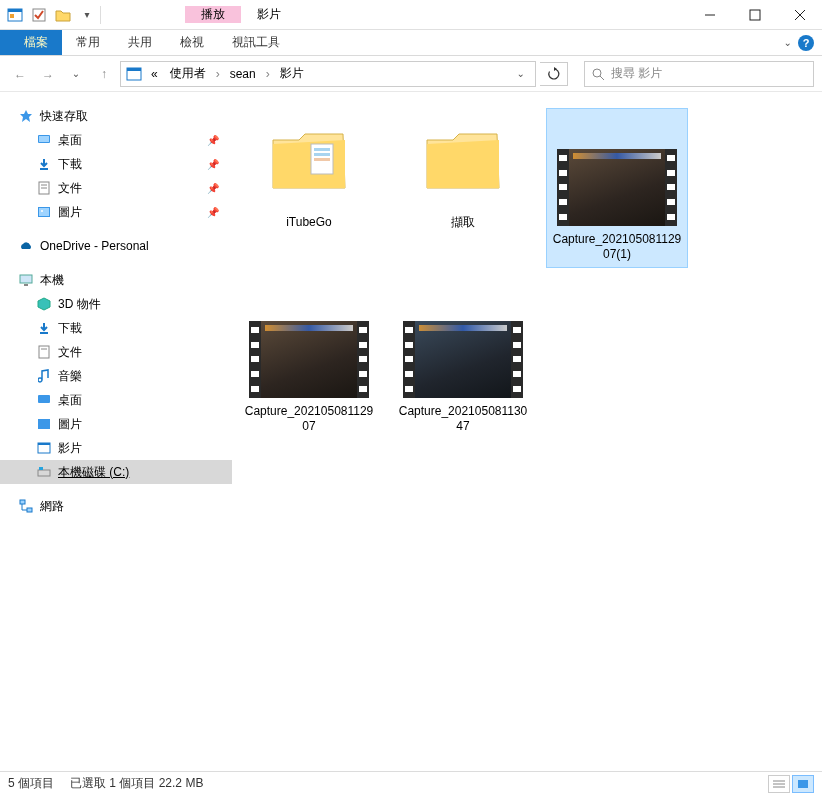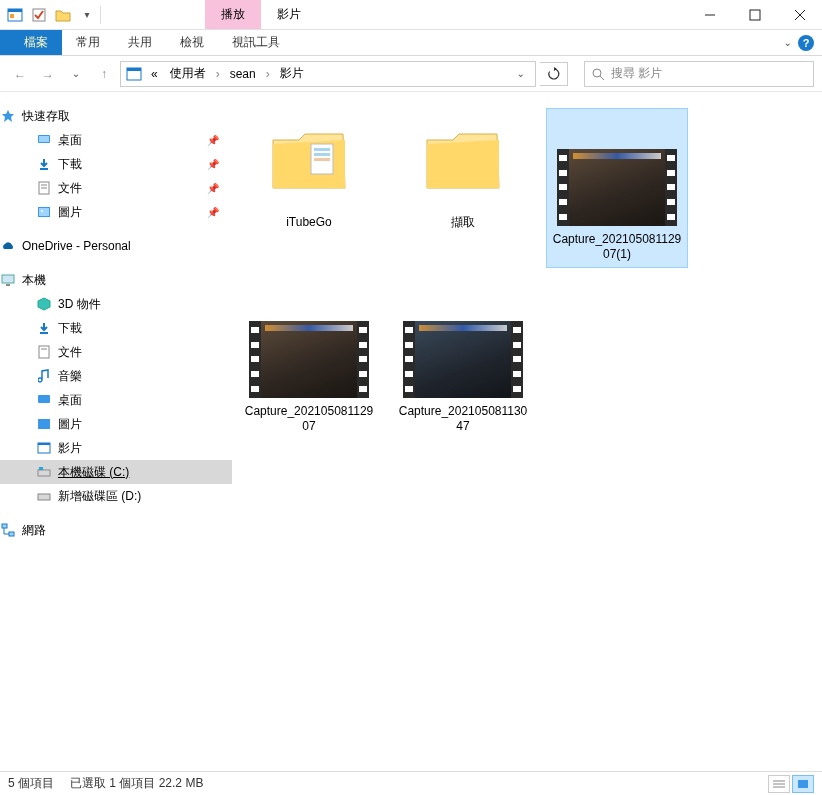--- a/index.html
+++ b/index.html
@@ -2,21 +2,21 @@
 <html><head>
 <meta charset="utf-8">
 <style>
 * { margin: 0; padding: 0; box-sizing: border-box; font-family: "Microsoft JhengHei", "Segoe UI", sans-serif; font-size: 12px; }
 body { width: 822px; height: 795px; background: #fff; display: flex; flex-direction: column; overflow: hidden; }
 
 
 .titlebar { height: 30px; display: flex; align-items: stretch; border-bottom: 1px solid #e0e0e0; }
 .qat { display: flex; align-items: center; padding: 0 4px; gap: 2px; }
 .qat-icon { width: 22px; height: 22px; display: flex; align-items: center; justify-content: center; }
-.title-tabs { display: flex; margin-left: 100px; }
+.title-tabs { display: flex; margin-left: 80px; align-items: center; }
 .title-tab { padding: 0 16px; display: flex; align-items: center; }
 .title-tab.pink { background: #f9c2dc; }
 .win-controls { margin-left: auto; display: flex; }
 .win-btn { width: 45px; display: flex; align-items: center; justify-content: center; }
 
 
 .ribbon-row { height: 26px; display: flex; align-items: stretch; border-bottom: 1px solid #dadada; }
 .ribbon-tab { padding: 0 14px; display: flex; align-items: center; color: #333; }
 .ribbon-tab.active { background: #1979ca; color: #fef9c3; padding-left: 24px; }
 .ribbon-right { margin-left: auto; display: flex; align-items: center; padding-right: 8px; gap: 6px; }
@@ -29,21 +29,21 @@
 .addr-folder-icon { width: 18px; height: 18px; }
 .crumb { padding: 0 4px; }
 .crumb-sep { color: #888; padding: 0 2px; }
 .addr-drop { margin-left: auto; color: #555; padding: 0 6px; }
 .refresh-btn { width: 28px; height: 24px; border: 1px solid #ccc; border-left: none; display: flex; align-items: center; justify-content: center; }
 .search-box { width: 230px; height: 26px; border: 1px solid #ccc; display: flex; align-items: center; padding: 0 6px; color: #888; gap: 6px; margin-left: 12px;}
 
 
 .body-row { flex: 1; display: flex; overflow: hidden; }
 .sidebar { width: 232px; padding: 12px 0; overflow-y: auto; }
-.tree-item { height: 24px; display: flex; align-items: center; gap: 6px; }
+.tree-item { height: 24px; display: flex; align-items: center; padding-left: 18px; gap: 6px; }
 .tree-item.indent { padding-left: 36px; }
 .tree-item.selected { background: #d8d8d8; text-decoration: underline; }
 .tree-item .pin { margin-left: auto; margin-right: 12px; color: #777; font-size: 10px; }
 .tree-spacer { height: 10px; }
 .ti-icon { width: 16px; height: 16px; display: flex; align-items: center; justify-content: center; }
 
 .content { flex: 1; padding: 16px 6px; display: flex; flex-wrap: wrap; align-content: flex-start; gap: 12px; }
 .item { width: 142px; height: 160px; display: flex; flex-direction: column; align-items: center; padding: 4px; border: 1px solid transparent; text-align: center; }
 .item.selected { background: #cce8ff; border-color: #99d1ff; }
 .folder-thumb { width: 96px; height: 96px; display: flex; align-items: center; justify-content: center; }
@@ -311,28 +311,20 @@
     </div>
     <div class="tree-item indent selected">
       <div class="ti-icon">
           <svg width="14" height="12">
             <rect x="1" y="4" width="12" height="6" fill="#d8d8d8" stroke="#888"></rect>
             <rect x="2" y="1" width="4" height="3" fill="#27a3dd"></rect>
           </svg>
         </div>
       <span>本機磁碟 (C:)</span>
     </div>
-    <div class="tree-item indent">
-      <div class="ti-icon">
-          <svg width="14" height="12">
-            <rect x="1" y="4" width="12" height="6" fill="#d8d8d8" stroke="#888"></rect>
-          </svg>
-        </div>
-      <span>新增磁碟區 (D:)</span>
-    </div>
 
     <div class="tree-spacer"></div>
     <div class="tree-item">
       <div class="ti-icon">
           <svg width="14" height="14">
             <rect x="1" y="1" width="5" height="4" fill="#9fd4ff" stroke="#1979ca"></rect>
             <rect x="8" y="9" width="5" height="4" fill="#9fd4ff" stroke="#1979ca"></rect>
             <path d="M3 5 L3 11 L8 11" stroke="#1979ca" fill="none"></path>
           </svg>
         </div>

